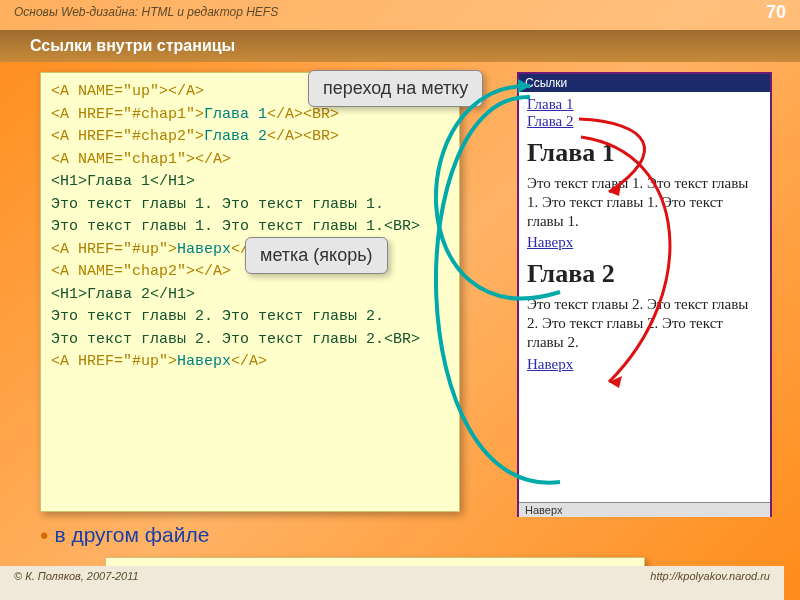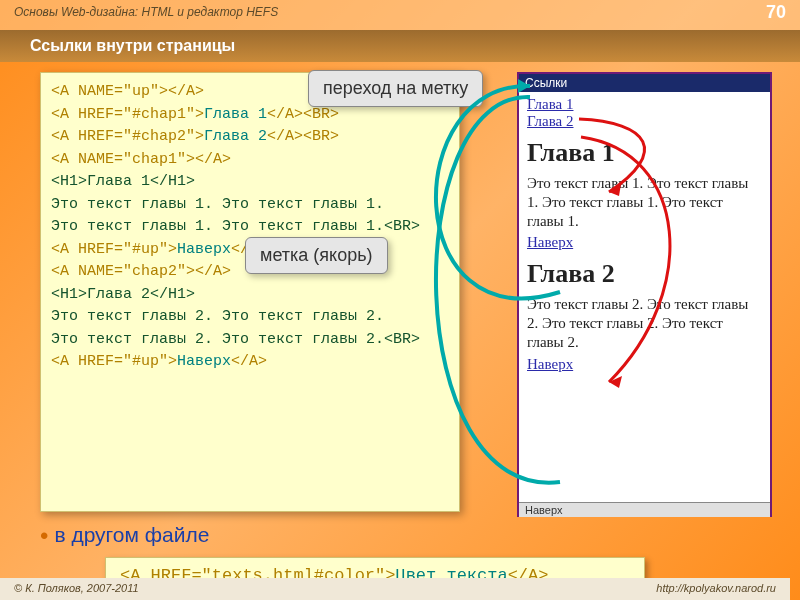--- a/index.html
+++ b/index.html
@@ -121,22 +121,22 @@
     width: 540px;
     background: #ffffcc;
     border: 1px solid #d0c070;
     box-shadow: 3px 3px 6px rgba(0,0,0,0.3);
     padding: 8px 14px;
     font-family: "Courier New", monospace;
     font-size: 17px;
   }
   .footer {
     position: absolute;
-    bottom: 0; left: 0; right: 10px;
-    height: 22px;
+    bottom: 0; left: 0; right: 16px;
+    height: 34px;
     background: #f0e8d8;
     font-size: 11px;
     font-style: italic;
     color: #5c4a2a;
     padding: 4px 14px;
     display: flex;
     justify-content: space-between;
   }
 </style>
 </head>

